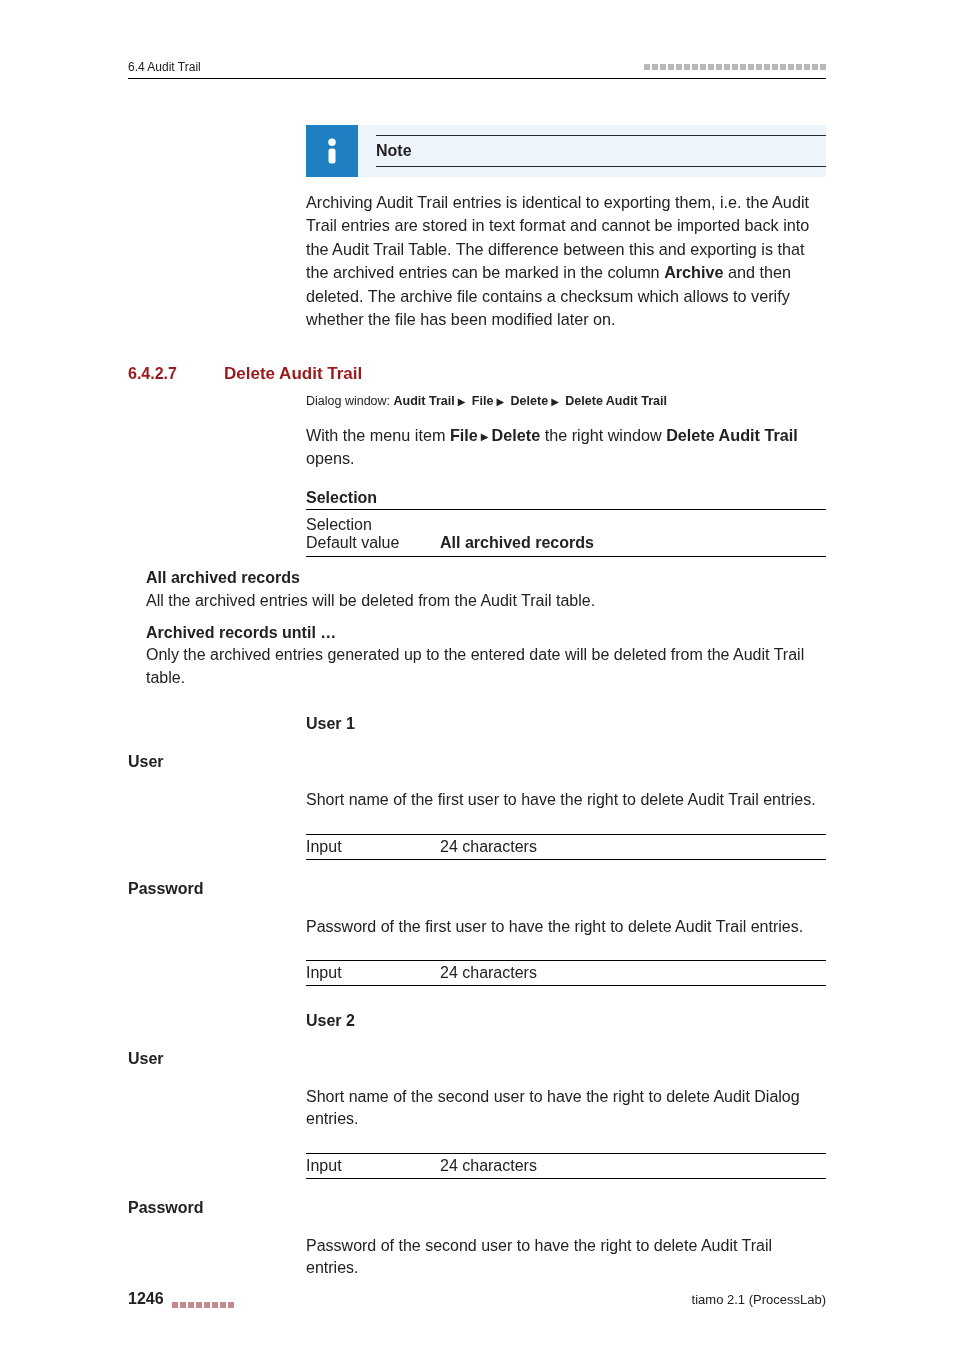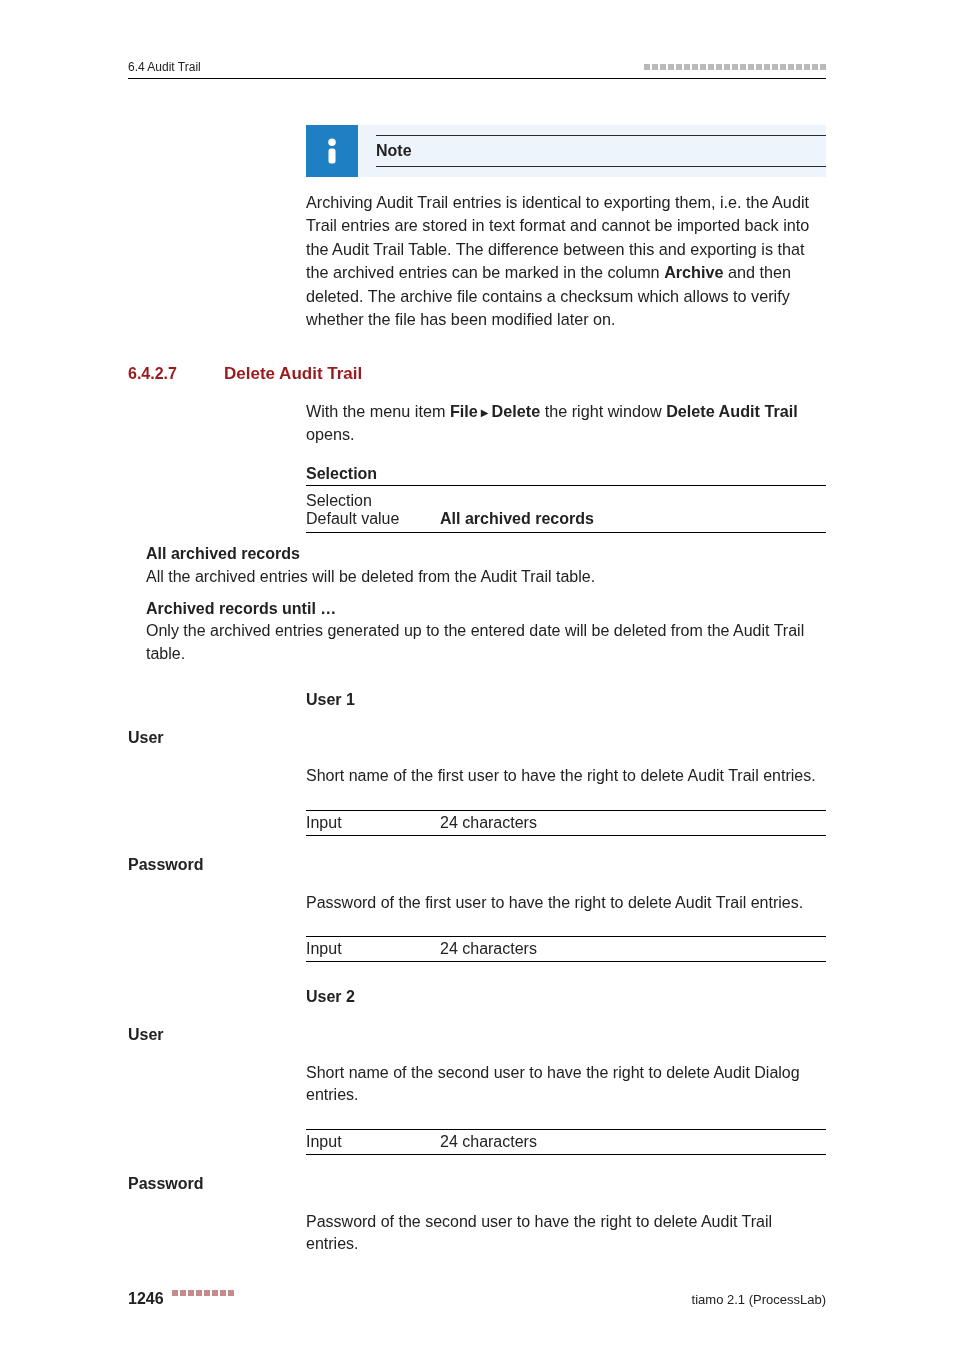--- a/index.html
+++ b/index.html
@@ -162,21 +162,21 @@
     bottom: 42px;
     display: flex;
     justify-content: space-between;
     align-items: center;
     font-size: 13px;
   }
   .footer .pg {
     font-weight: bold;
     font-size: 16px;
     display: flex;
-    align-items: flex-start;
+    align-items: flex-end;
     gap: 8px;
   }
   .footer .dashes {
     display: flex;
     gap: 2px;
   }
   .footer .dashes span {
     display:inline-block; width:6px; height:6px; background:#c78a8c;
   }
 
@@ -230,20 +230,27 @@
       <div class="note-body">
         <span>Archiving Audit Trail entries is identical to exporting them, i.e. the Audit Trail entries are stored in text format and cannot be imported back into the Audit Trail Table. The difference between this and exporting is that the archived entries can be marked in the column </span><b>Archive</b><span> and then deleted. The archive file contains a checksum which allows to verify whether the file has been modified later on.</span>
       </div>
     </div>
 
     <div class="sec-row">
       <div class="sec-num">6.4.2.7</div>
       <div class="sec-title">Delete Audit Trail</div>
     </div>
 
+    <div class="indent dialog-path">
+      <span class="lbl">Dialog window: </span>
+      <span class="b">Audit Trail</span><span class="tri">▶</span>
+      <span class="b">File</span><span class="tri">▶</span>
+      <span class="b">Delete</span><span class="tri">▶</span>
+      <span class="b">Delete Audit Trail</span>
+    </div>
 
     <div class="indent para">
       <span>With the menu item </span>
       <span class="b">File</span><span class="tri">▶</span><span class="b">Delete</span>
       <span> the right window </span>
       <span class="b">Delete Audit Trail</span>
       <span> opens.</span>
     </div>
 
     <div class="indent sub-head">Selection</div>

